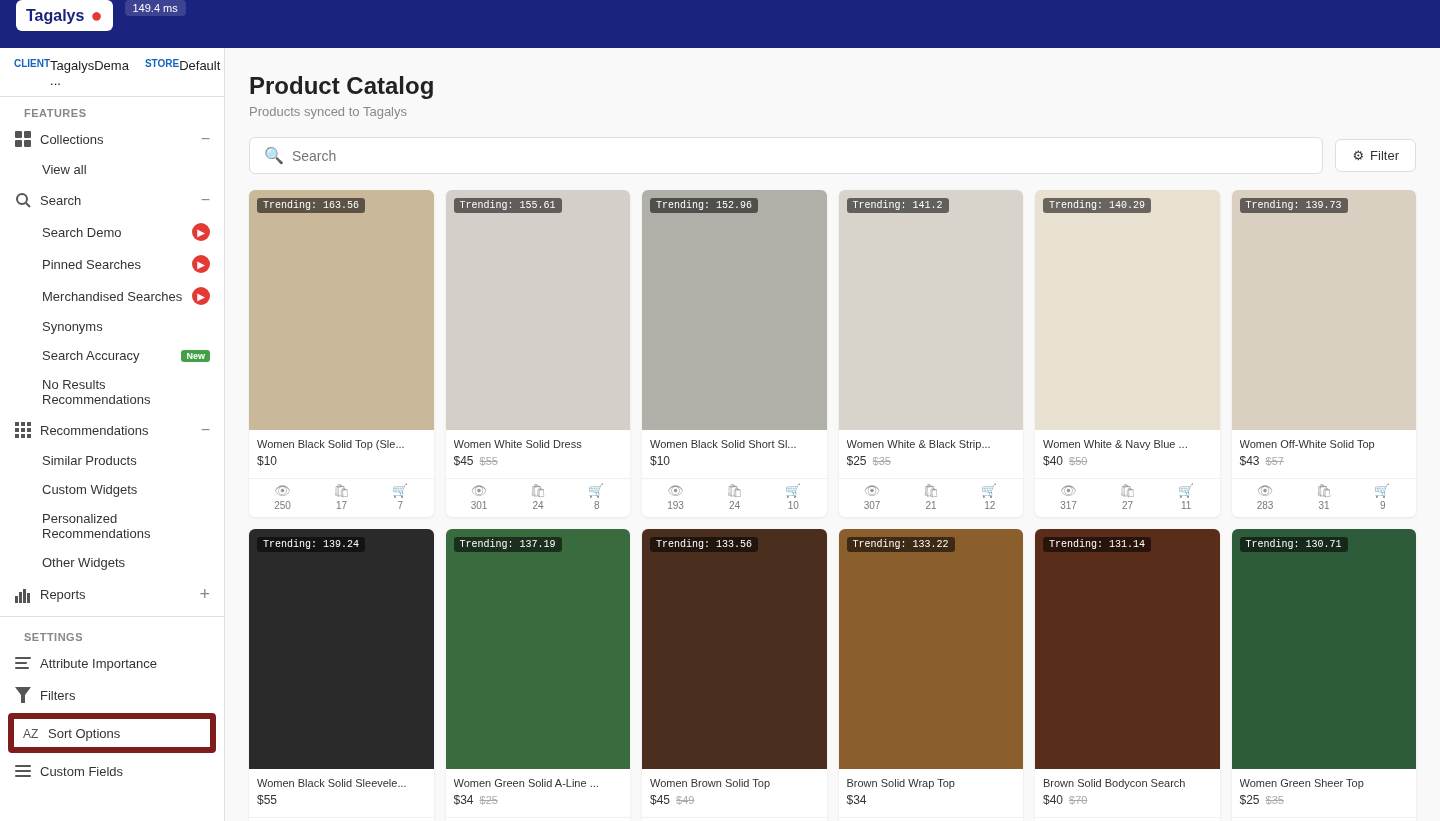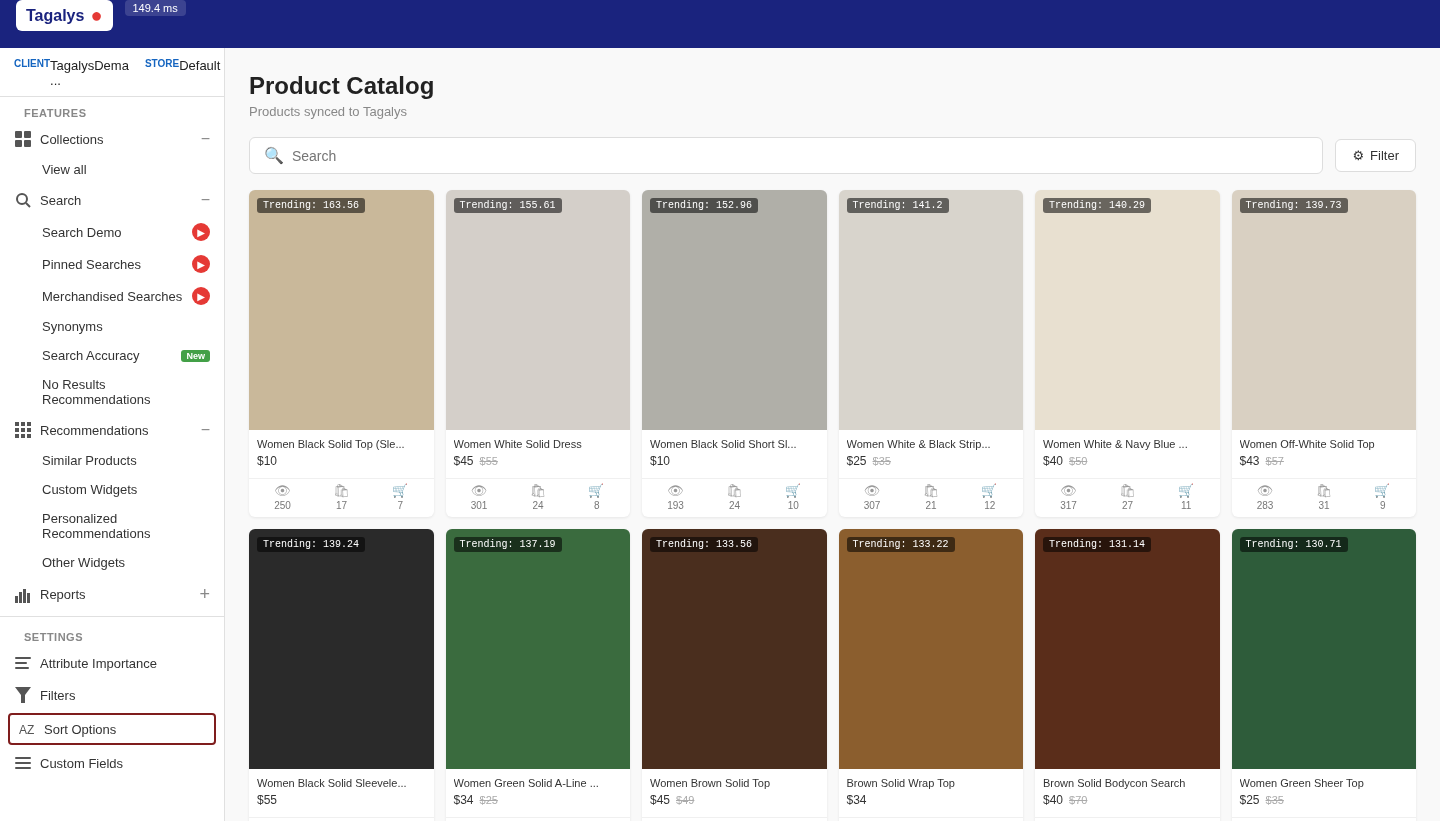--- a/index.html
+++ b/index.html
@@ -66,21 +66,21 @@
 
     .sidebar-item {
       display: flex;
       align-items: center;
       padding: 7px 14px;
       cursor: pointer;
       color: #333;
       gap: 8px;
       position: relative;
     }
-    .sidebar-item.active-outline { background: #fff; border: 2px solid #7f1d1d; border-radius: 4px; margin: 2px 8px; padding: 5px 8px; }
+    .sidebar-item.active-outline { background: #fff; border: 6px solid #7f1d1d; border-radius: 4px; margin: 2px 8px; padding: 5px 8px; }
     .sidebar-item-label { flex: 1; }
     .sidebar-icon { width: 18px; height: 18px; display: flex; align-items: center; justify-content: center; color: #555; }
     .sidebar-toggle { margin-left: auto; font-size: 16px; color: #888; cursor: pointer; }
     .sidebar-badge-red {
       background: #e53935;
       border-radius: 50%;
       width: 18px; height: 18px;
       display: flex; align-items: center; justify-content: center;
       color: white; font-size: 10px;
     }

